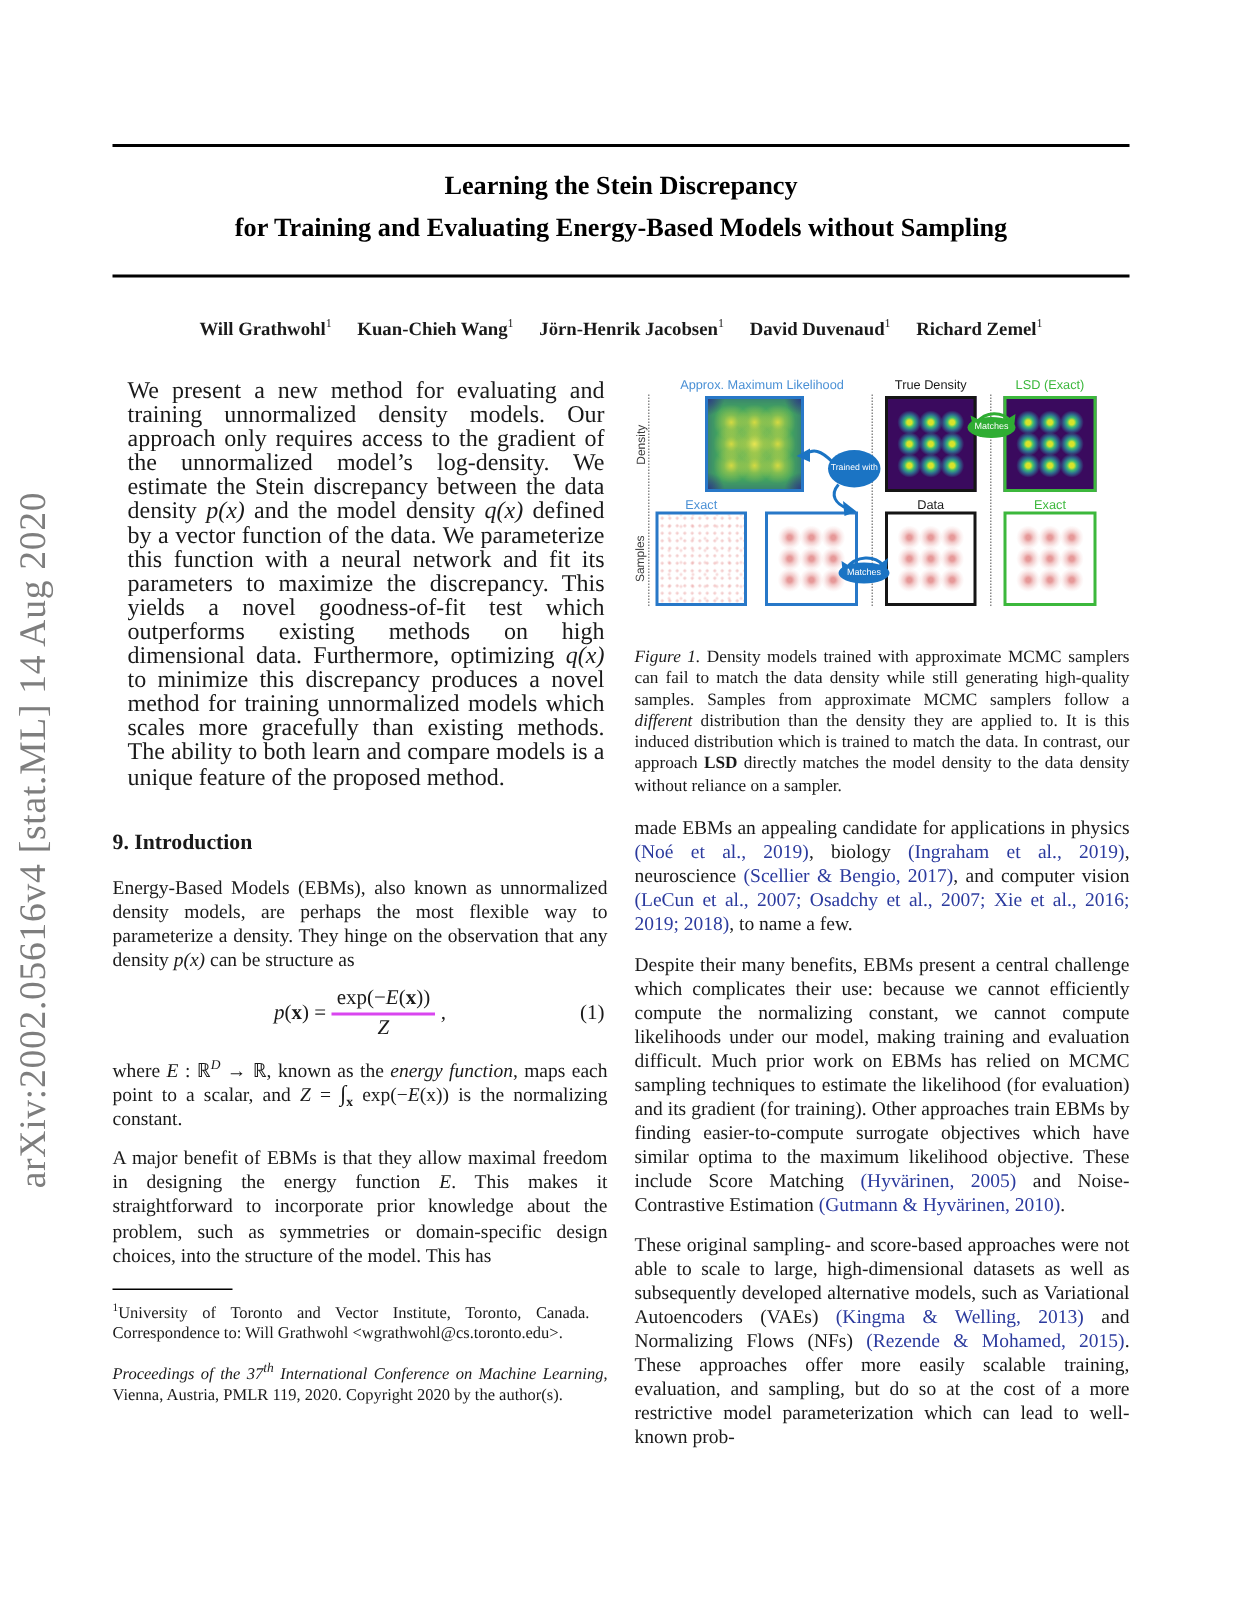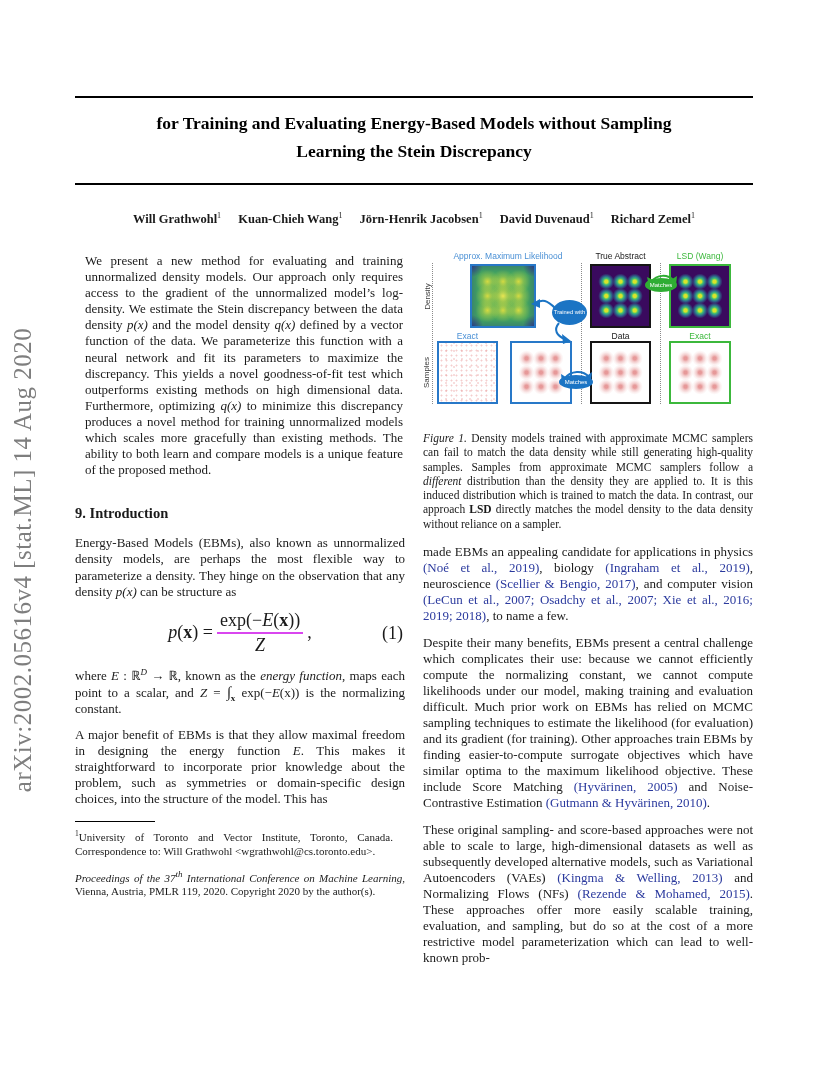--- a/index.html
+++ b/index.html
@@ -14,33 +14,33 @@
   .author sup{font-size:8px;font-weight:normal;}
   .arxiv-strip{position:absolute;left:2px;top:250px;width:42px;height:620px;
                display:flex;align-items:center;justify-content:center;}
   .arxiv-strip span{transform:rotate(-90deg);white-space:nowrap;font-size:25px;
                     color:#7e7e7e;letter-spacing:.5px;}
   .col{position:absolute;width:330px;}
   .col-left{left:75px;top:253px;}
   .col-right{left:423px;top:251px;}
   .h-abstract{text-align:center;font-size:14.5px;font-weight:bold;margin:0 0 11px 0;}
   .abstract-text{padding-left:10px;padding-right:2px;text-align:justify;
-                 font-size:13px;line-height:16.1px;}
+                 font-size:16px;line-height:16.1px;}
   .h-section{font-size:14.5px;font-weight:bold;margin:27px 0 13px 0;}
   p.body{font-size:13px;line-height:16.1px;text-align:justify;margin:0 0 10px 0;font-family:Liberation Serif, serif;}
   .m{font-style:italic;}
   .it{font-style:italic;}
   .bd{font-weight:bold;}
   .bx{font-weight:bold;}
   .cite{color:#2b3a9e;}
   .supm{font-size:9px;vertical-align:super;line-height:0;}
   .subm{font-size:9px;vertical-align:sub;line-height:0;font-weight:bold;}
   .int{font-size:15px;}
   .equation{position:relative;display:flex;justify-content:center;align-items:center;
-            margin:6px 0 12px 0;font-size:18px;}
+            margin:6px 0 12px 0;font-size:14px;}
   .frac{display:inline-block;text-align:center;vertical-align:middle;margin:0 4px;}
   .frac .num{display:block;padding:0 3px 1px 3px;border-bottom:2px solid #d946ef;}
   .frac .den{display:block;padding-top:1px;}
   .eq-num{position:absolute;right:2px;top:50%;transform:translateY(-50%);}
   .footnote-rule{width:80px;height:1px;background:#000;margin:14px 0 5px 0;}
   .footnote{font-size:11px;line-height:13.8px;text-align:justify;margin:0 12px 13px 0;}
   .footnote sup{font-size:7.5px;}
   .proceedings{font-size:11px;line-height:13.8px;text-align:justify;}
   .caption{font-size:11.5px;line-height:14.3px;text-align:justify;margin:12px 0 13px 0;}
   
@@ -105,22 +105,22 @@
 <body>
 
 <div class="page">
 
   <div class="arxiv-strip">
     <span>arXiv:2002.05616v4  [stat.ML]  14 Aug 2020</span>
   </div>
 
   <div class="rule" style="top:96px;"></div>
   <div class="title">
+    <div>Learning the Stein Discrepancy</div>
     <div>for Training and Evaluating Energy-Based Models without Sampling</div>
-    <div>Learning the Stein Discrepancy</div>
   </div>
   <div class="rule" style="top:183px;"></div>
 
   <div class="authors">
     <span class="author"><span>Will Grathwohl</span><sup>1</sup></span>
     <span class="author"><span>Kuan-Chieh Wang</span><sup>1</sup></span>
     <span class="author"><span>Jörn-Henrik Jacobsen</span><sup>1</sup></span>
     <span class="author"><span>David Duvenaud</span><sup>1</sup></span>
     <span class="author"><span>Richard Zemel</span><sup>1</sup></span>
   </div>
@@ -161,22 +161,22 @@
         </div>
       <div class="fig-ylabel" style="top:90px;height:63px;">
           <span>Samples</span>
         </div>
 
       <div class="vdots" style="left:9px;"></div>
       <div class="vdots" style="left:158px;"></div>
       <div class="vdots" style="left:237px;"></div>
 
       <div class="fig-label" style="left:10px;width:150px;top:-1px;color:#4a90d5;">Approx. Maximum Likelihood</div>
-      <div class="fig-label" style="left:160px;width:75px;top:-1px;color:#1a1a1a;">True Abstract</div>
-      <div class="fig-label" style="left:239px;width:76px;top:-1px;color:#3cb83c;">LSD (Wang)</div>
+      <div class="fig-label" style="left:160px;width:75px;top:-1px;color:#1a1a1a;">True Density</div>
+      <div class="fig-label" style="left:239px;width:76px;top:-1px;color:#3cb83c;">LSD (Exact)</div>
 
       <div class="panel panel-ml b-blue" style="left:47px;top:13px;width:66px;height:64px;"></div>
       <div class="panel panel-density b-black" style="left:167px;top:13px;width:61px;height:64px;"></div>
       <div class="panel panel-density b-green" style="left:246px;top:13px;width:62px;height:64px;"></div>
 
       <div class="fig-label" style="left:14px;width:61px;top:79px;color:#4a90d5;">Exact</div>
       <div class="fig-label" style="left:87px;width:62px;top:88px;color:#e02020;font-weight:bold;">MCMC</div>
       <div class="fig-label" style="left:167px;width:61px;top:79px;color:#1a1a1a;">Data</div>
       <div class="fig-label" style="left:246px;width:62px;top:79px;color:#3cb83c;">Exact</div>
 

